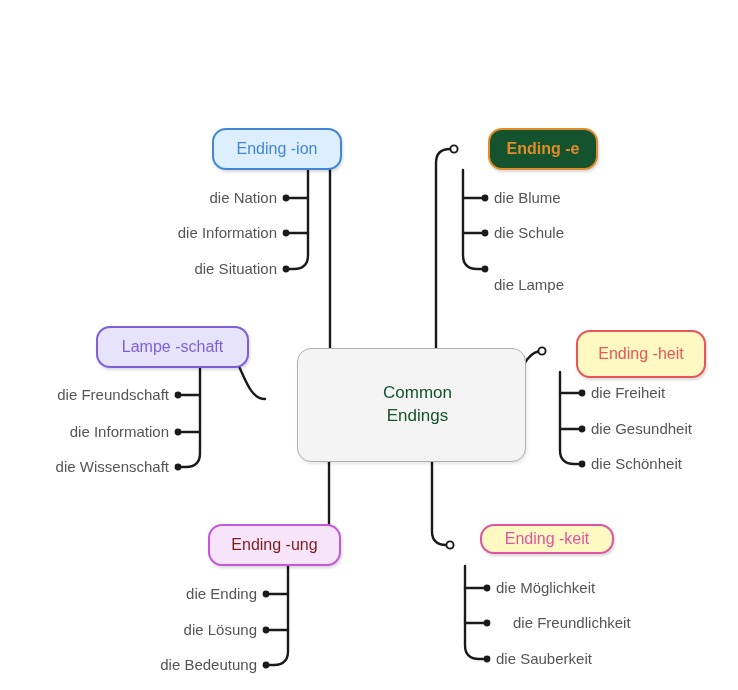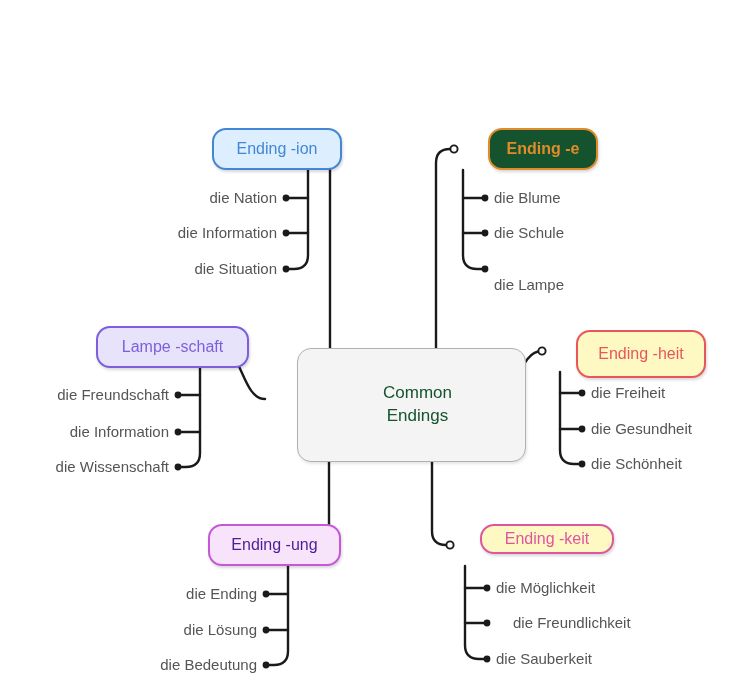--- a/index.html
+++ b/index.html
@@ -154,21 +154,21 @@
       </div>
       <div class="leaf left-side" style="top: 387px; right: 569px;">die Freundschaft</div>
       <div class="leaf left-side" style="top: 424px; right: 569px;">die Information</div>
       <div class="leaf left-side" style="top: 459px; right: 569px;">die Wissenschaft</div>
       <div class="node" style="left: 544px; top: 330px; width: 130px; height: 48px; border-color: rgb(232, 86, 90); background: #fef9c3; color: rgb(232, 86, 90);">
         <span>Ending -heit</span>
       </div>
       <div class="leaf right-side" style="top: 385px; left: 591px;">die Freiheit</div>
       <div class="leaf right-side" style="top: 421px; left: 591px;">die Gesundheit</div>
       <div class="leaf right-side" style="top: 456px; left: 591px;">die Schönheit</div>
-      <div class="node" style="left: 176px; top: 524px; width: 133px; height: 42px; border-color: rgb(197, 88, 217); background: rgb(247, 228, 251); color: #4c1d95; align-items: center;">
+      <div class="node" style="left: 176px; top: 524px; width: 133px; height: 42px; border-color: rgb(197, 88, 217); background: rgb(247, 228, 251); color: #7f1d1d; align-items: center;">
         <span>Ending -ung</span>
       </div>
       <div class="leaf left-side" style="top: 586px; right: 481px;">die Ending</div>
       <div class="leaf left-side" style="top: 622px; right: 481px;">die Lösung</div>
       <div class="leaf left-side" style="top: 657px; right: 481px;">die Bedeutung</div>
       <div class="node" style="left: 448px; top: 524px; width: 134px; height: 30px; border-color: rgb(224, 85, 159); background: #fef9c3; color: rgb(224, 85, 159);">
         <span>Ending -keit</span>
       </div>
       <div class="leaf right-side" style="top: 580px; left: 496px;">die Möglichkeit</div>
       <div class="leaf right-side" style="top: 615px; left: 496px; margin-left: 17px;">die Freundlichkeit</div>

